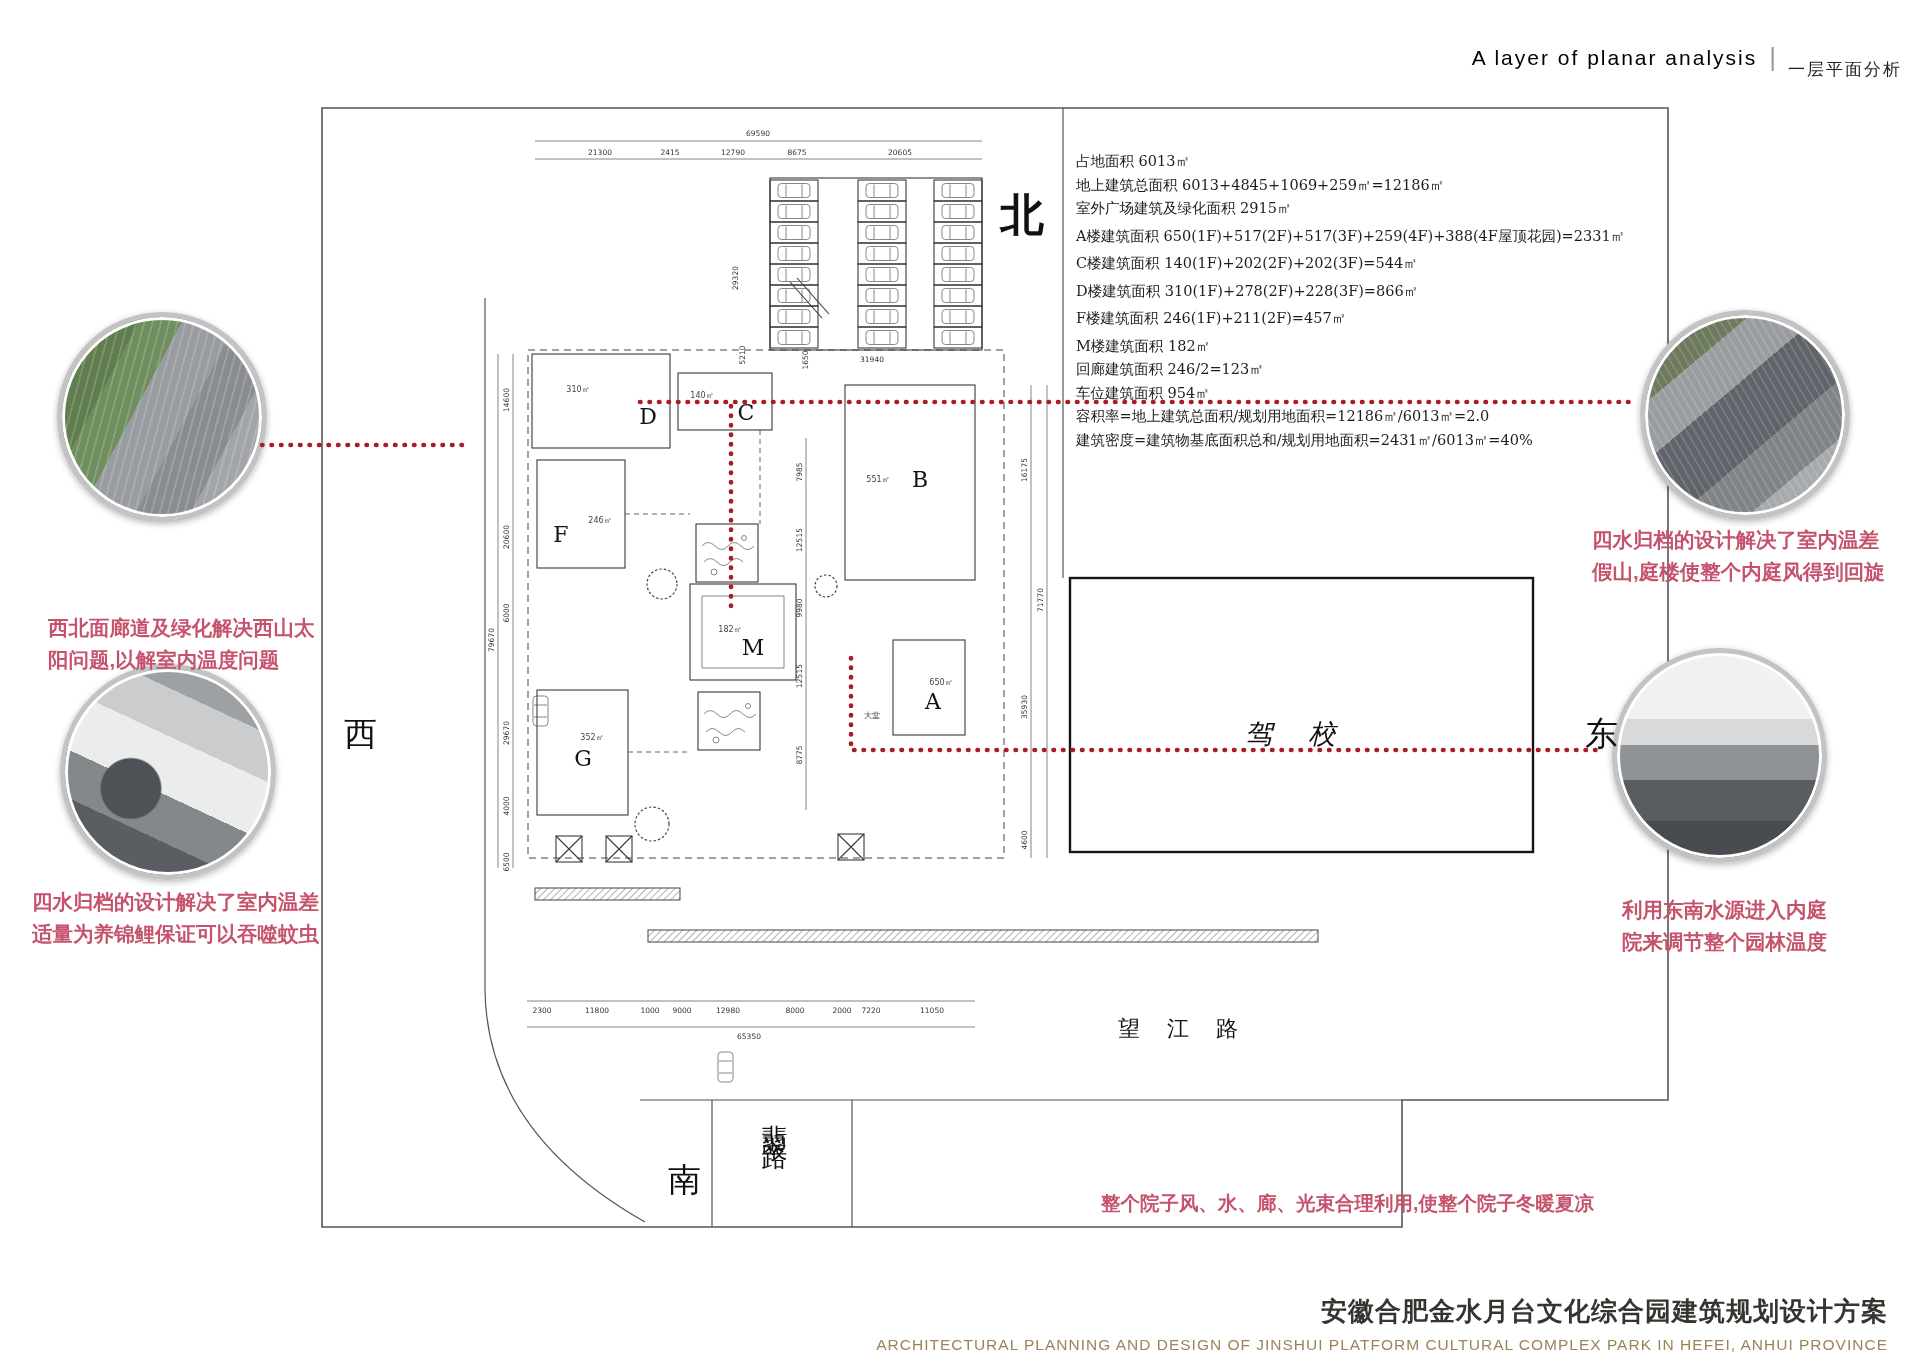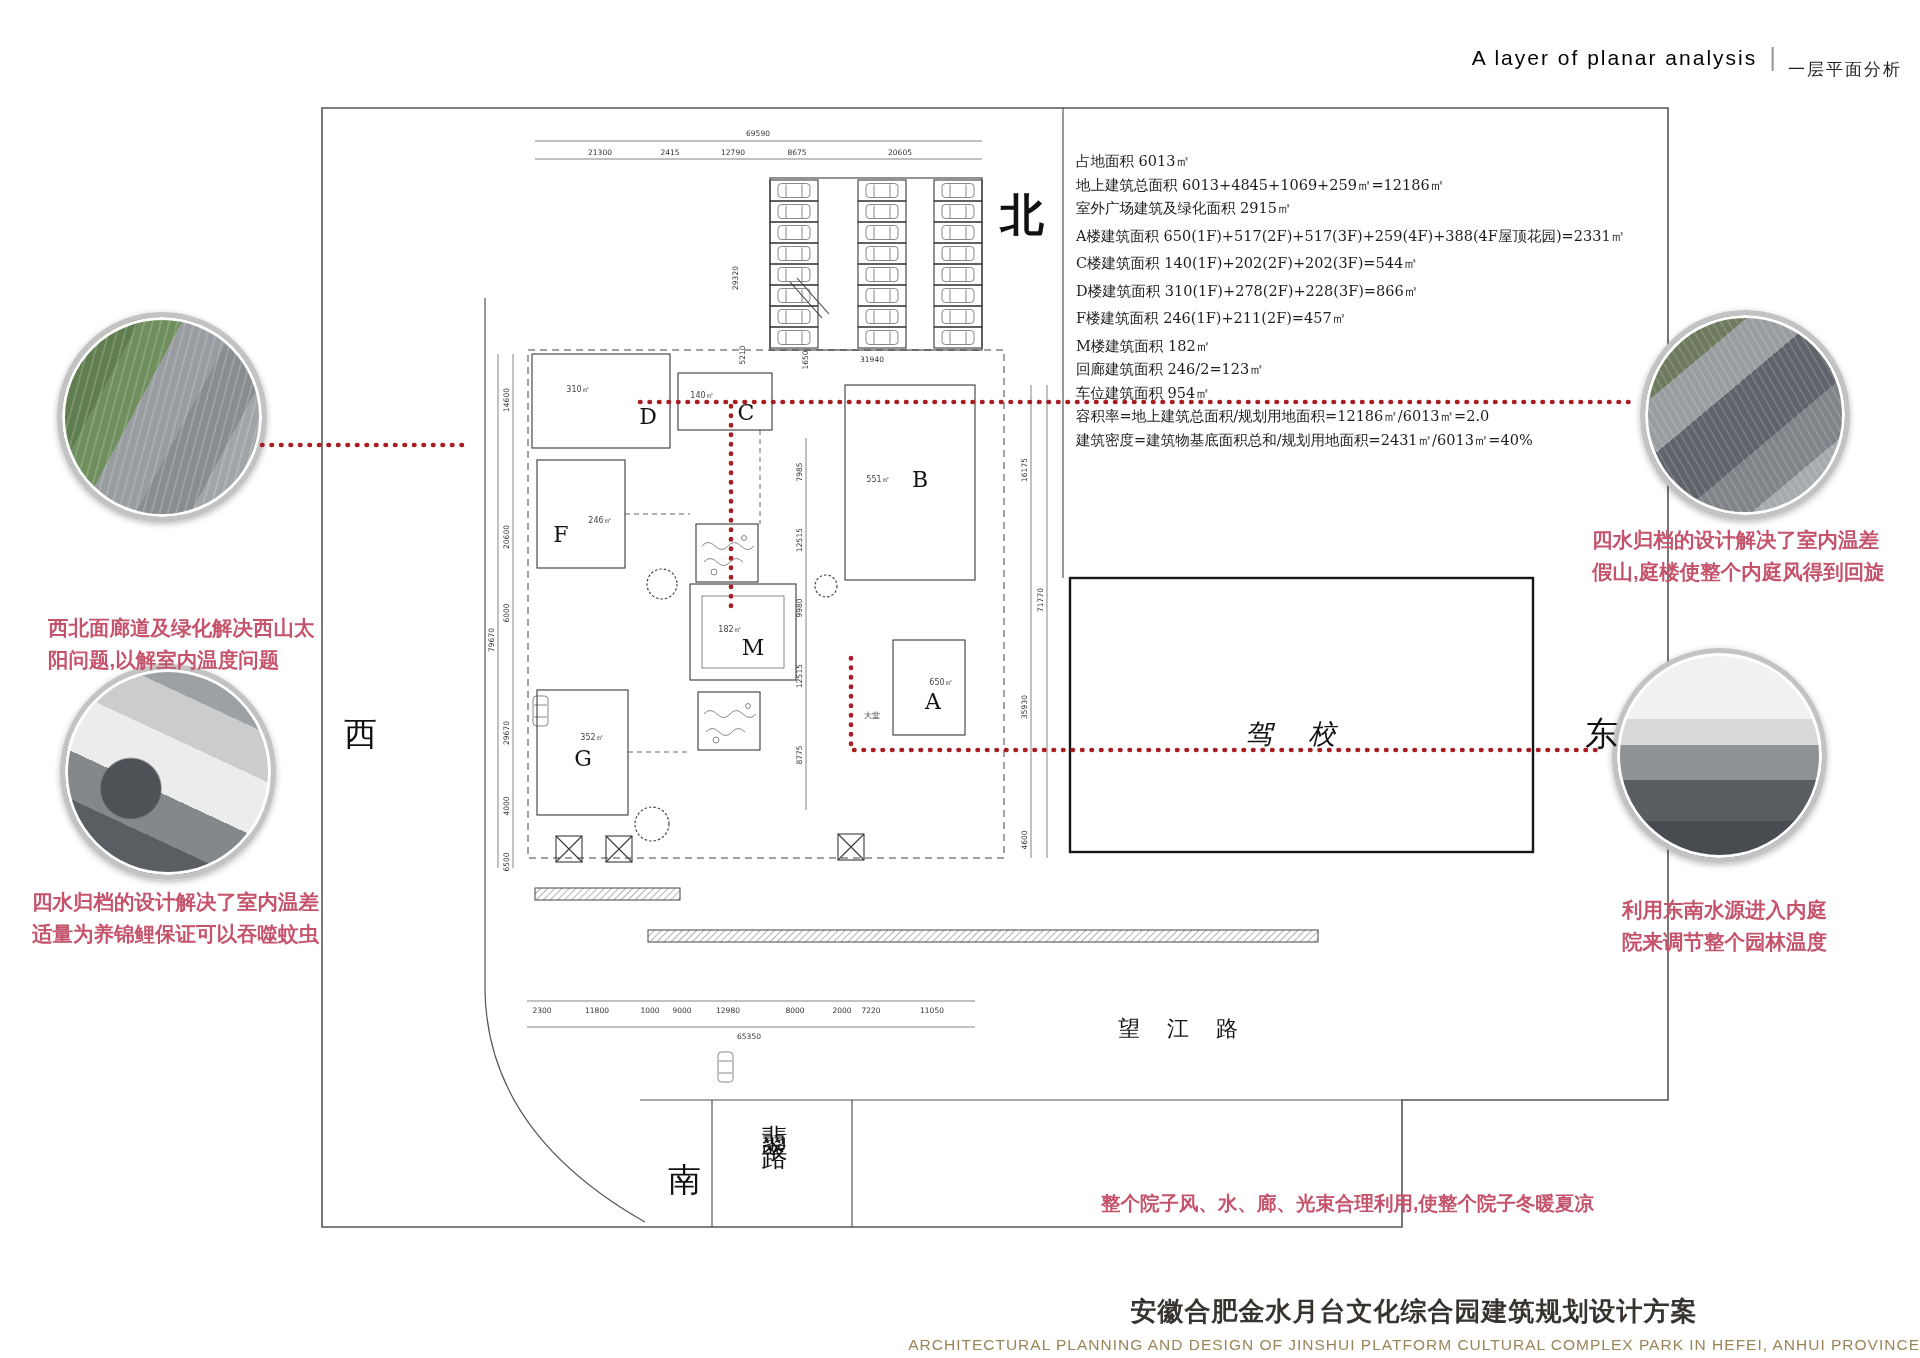--- a/index.html
+++ b/index.html
@@ -29,21 +29,21 @@
   .wangjiang{left:1118px;top:1014px;font-size:22px;letter-spacing:10px;}
   .feicui{left:758px;top:1104px;font-size:26px;writing-mode:vertical-rl;letter-spacing:10px;}
   
   .pink{color:#c4536b;font-weight:600;z-index:3;font-size:20.5px;line-height:31.5px;white-space:nowrap;}
   .ann-lt{left:48px;top:580px;margin-top:32px;}
   .ann-lb{left:32px;top:886px;}
   .ann-rt{left:1592px;top:524px;}
   .ann-rb{left:1622px;top:894px;}
   .ann-bottom{left:1101px;top:1188px;font-size:19.5px;}
   
-  .footer{right:0;top:1294px;text-align:center;z-index:3;}
+  .footer{right:32px;top:1294px;text-align:right;z-index:3;}
   .footer .zh{font-size:26px;font-weight:700;color:#37332f;letter-spacing:1px;font-family:"DejaVu Serif",serif;}
   .footer .en{margin-top:7px;font-size:15.5px;letter-spacing:1px;color:#9a8558;}
   
   .inset{border-radius:50%;box-sizing:border-box;border:5px solid #c3c3c3;
          box-shadow:0 0 0 3px #fff inset,0 2px 6px rgba(0,0,0,.28);z-index:2;}
   .inset.l1{left:57px;top:312px;width:210px;height:210px;
     background:
       repeating-linear-gradient(105deg,rgba(255,255,255,.16) 0 2px,transparent 2px 8px),
       linear-gradient(118deg,#5f7d4e 0 26%,#6f8f5e 26% 40%,#999ca0 40% 58%,#8a8d90 58% 76%,#a2a5a8 76%);}
   .inset.l2{left:60px;top:664px;width:216px;height:216px;

